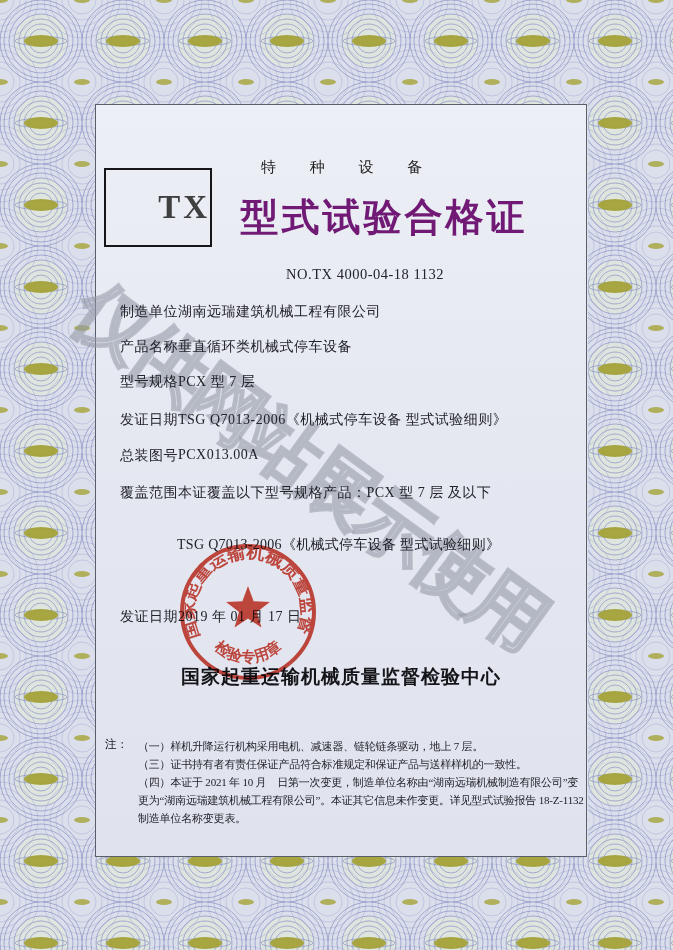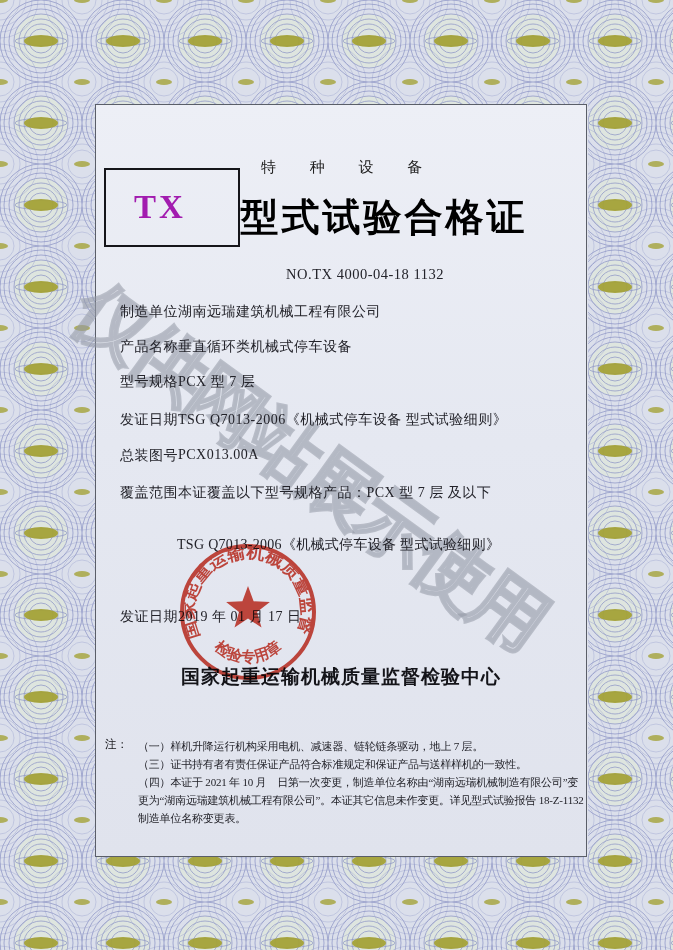--- a/index.html
+++ b/index.html
@@ -23,30 +23,30 @@
     transform:rotate(36deg);transform-origin:0 0;
     font-size:74px;font-weight:bold;letter-spacing:-4px;white-space:nowrap;
     color:rgba(165,170,182,0.14);
     -webkit-text-stroke:2.5px rgba(148,153,166,0.55);
     font-family:"Liberation Sans","DejaVu Sans",sans-serif;
     z-index:2;pointer-events:none;
   }
   .content{position:absolute;inset:0;z-index:3;}
   .tx-box{
     position:absolute;left:104px;top:168px;width:104px;height:75px;
-    border:2px solid #15151a;display:flex;align-items:center;justify-content:flex-start;
-    font-size:33px;font-weight:bold;letter-spacing:3px;color:#a21caf;padding-left:28px;
+    border:2px solid #15151a;display:flex;align-items:center;justify-content:flex-end;
+    font-size:33px;font-weight:bold;letter-spacing:3px;color:#404040;
   }
   .title-small{
     position:absolute;left:349px;top:158px;transform:translateX(-50%);
     font-size:15px;letter-spacing:15px;white-space:nowrap;color:#222;
   }
   .title-large{
     position:absolute;left:384px;top:192px;transform:translateX(-50%);
-    font-size:38px;font-weight:bold;letter-spacing:3px;white-space:nowrap;color:#000000;
+    font-size:38px;font-weight:bold;letter-spacing:3px;white-space:nowrap;color:#701a75;
   }
   .cert-no{
     position:absolute;left:365px;top:266px;transform:translateX(-50%);
     font-size:14.5px;letter-spacing:0.5px;white-space:nowrap;color:#23232a;
   }
   .frow{position:absolute;left:120px;font-size:14px;letter-spacing:0.5px;white-space:nowrap;color:#23232a;display:flex;}
   .frow .lab{width:58px;}
   .frow .val{}
   .statement{position:absolute;left:177px;font-size:14px;letter-spacing:0.3px;white-space:nowrap;color:#23232a;}
   .authority{

